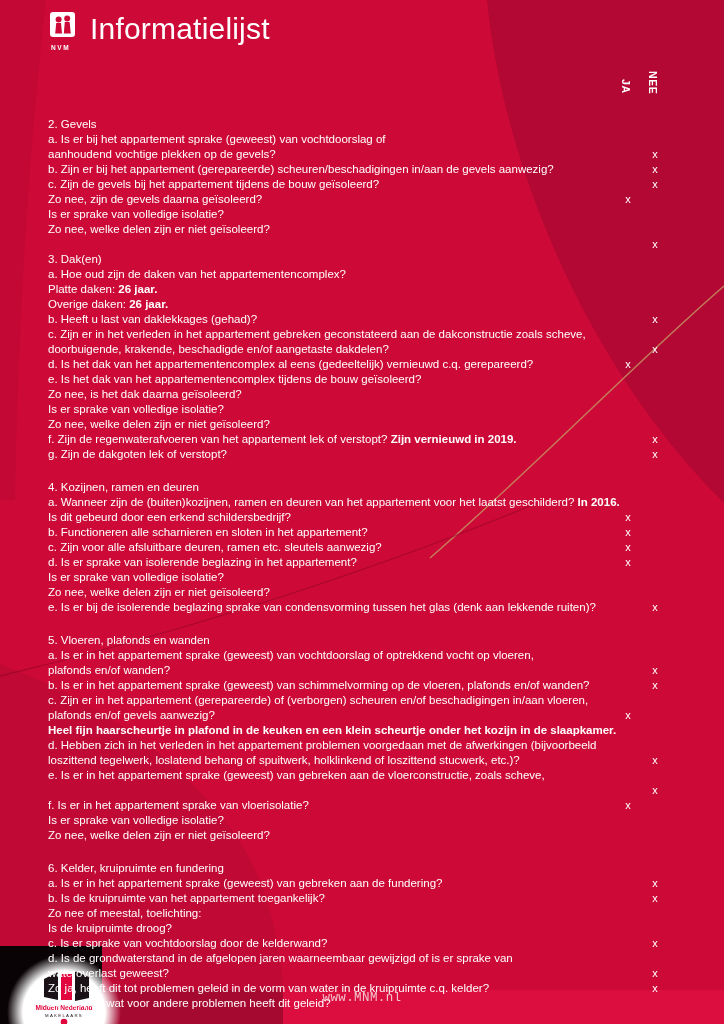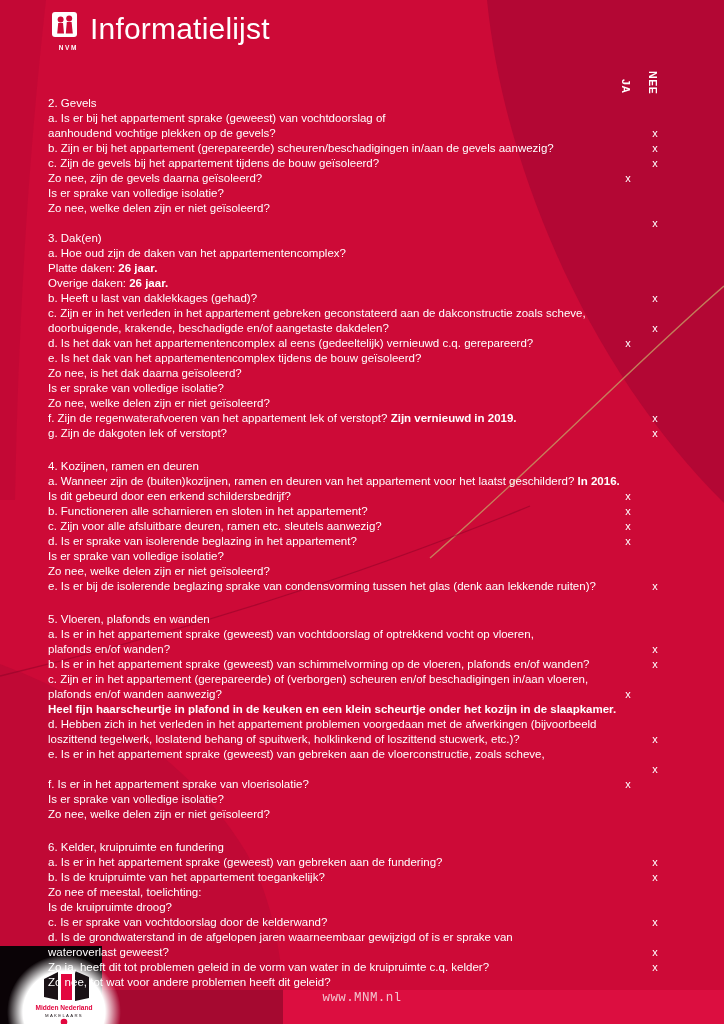--- a/index.html
+++ b/index.html
@@ -3,33 +3,33 @@
 <meta charset="utf-8">
 <style>
   html,body{margin:0;padding:0;background:#222;}
   .page{
     position:relative;width:724px;height:1024px;overflow:hidden;
     background:var(--bg-base,#CD0A37);
     font-family:"Liberation Sans",sans-serif;color:#fff;
   }
   .bg{position:absolute;left:0;top:0;}
   
-  .hdr{position:absolute;left:50px;top:12px;display:flex;align-items:flex-start;text-align:right;}
+  .hdr{position:absolute;left:50px;top:12px;display:flex;align-items:flex-start;}
   .nvm{width:28px;margin-right:8px;}
   .nvm-word{font-size:6.5px;font-weight:bold;letter-spacing:1.6px;color:#fff;margin-top:1px;margin-left:1px;}
   .title{font-size:30px;font-weight:400;letter-spacing:0.2px;margin:0 0 0 4px;line-height:34px;}
   
   .colhead{
     position:absolute;top:52px;height:42px;writing-mode:vertical-rl;
     font-size:10.5px;font-weight:bold;letter-spacing:0.6px;text-align:end;color:#fff;
   }
   .colhead.ja{left:620px;}
   .colhead.nee{left:647px;}
   
-  #sections{position:absolute;left:48px;top:96px;width:660px;}
+  #sections{position:absolute;left:48px;top:117px;width:660px;}
   .section.gapped{margin-top:18px;}
   .row{position:relative;height:15px;line-height:15px;font-size:11.5px;white-space:nowrap;}
   .row .qbold{font-weight:bold;}
   .mark{position:absolute;top:0;font-size:11px;transform:translateX(-50%);}
   .mark.ja{left:580px;}
   .mark.nee{left:607px;}
   
   .site-url{position:absolute;left:0;right:0;top:991px;text-align:center;
     font-size:12.5px;color:var(--url-pink,#F2C3CD);letter-spacing:0.4px;font-family:Liberation Mono, monospace;}
 </style>
@@ -123,21 +123,21 @@
         <div class="row"><span class="qtext">Is er sprake van volledige isolatie?</span></div>
         <div class="row"><span class="qtext">Zo nee, welke delen zijn er niet geïsoleerd?</span></div>
         <div class="row"><span class="qtext">e. Is er bij de isolerende beglazing sprake van condensvorming tussen het glas (denk aan lekkende ruiten)?</span><span class="mark nee">x</span></div>
       </div>
       <div class="section gapped">
         <div class="row heading">5. Vloeren, plafonds en wanden</div>
         <div class="row"><span class="qtext">a. Is er in het appartement sprake (geweest) van vochtdoorslag of optrekkend vocht op vloeren,</span></div>
         <div class="row"><span class="qtext">plafonds en/of wanden?</span><span class="mark nee">x</span></div>
         <div class="row"><span class="qtext">b. Is er in het appartement sprake (geweest) van schimmelvorming op de vloeren, plafonds en/of wanden?</span><span class="mark nee">x</span></div>
         <div class="row"><span class="qtext">c. Zijn er in het appartement (gerepareerde) of (verborgen) scheuren en/of beschadigingen in/aan vloeren,</span></div>
-        <div class="row"><span class="qtext">plafonds en/of wanden aanwezig?</span><span class="mark ja">x</span></div>
+        <div class="row"><span class="qtext">plafonds en/of gevels aanwezig?</span><span class="mark ja">x</span></div>
         <div class="row"><span class="qbold">Heel fijn haarscheurtje in plafond in de keuken en een klein scheurtje onder het kozijn in de slaapkamer.</span></div>
         <div class="row"><span class="qtext">d. Hebben zich in het verleden in het appartement problemen voorgedaan met de afwerkingen (bijvoorbeeld</span></div>
         <div class="row"><span class="qtext">loszittend tegelwerk, loslatend behang of spuitwerk, holklinkend of loszittend stucwerk, etc.)?</span><span class="mark nee">x</span></div>
         <div class="row"><span class="qtext">e. Is er in het appartement sprake (geweest) van gebreken aan de vloerconstructie, zoals scheve,</span></div>
         <div class="row"><span class="mark nee">x</span></div>
         <div class="row"><span class="qtext">f. Is er in het appartement sprake van vloerisolatie?</span><span class="mark ja">x</span></div>
         <div class="row"><span class="qtext">Is er sprake van volledige isolatie?</span></div>
         <div class="row"><span class="qtext">Zo nee, welke delen zijn er niet geïsoleerd?</span></div>
       </div>
       <div class="section gapped">

